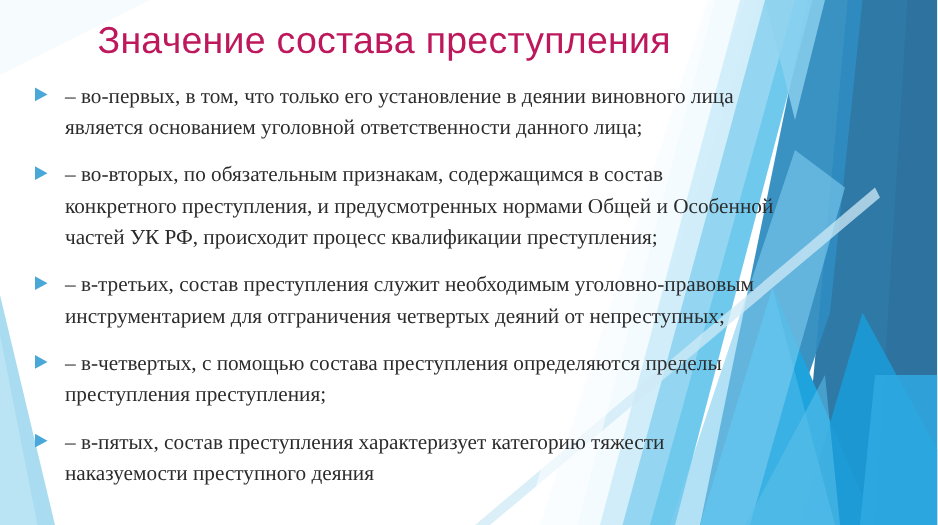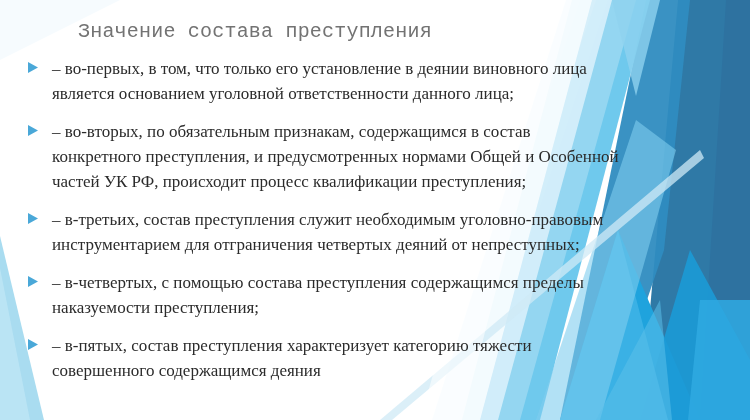--- a/index.html
+++ b/index.html
@@ -30,34 +30,34 @@
   #title-bar {
     position: absolute;
     left: 78px;
     top: 8px;
     width: 560px;
     height: 48px;
     display: flex;
     align-items: center;
   }
   #slide-title {
-    font-family: Liberation Mono, monospace;
-    font-size: 20px;
+    font-family: Liberation Sans, sans-serif;
+    font-size: 30px;
     font-weight: 400;
     letter-spacing: 0.2px;
-    color: #737373;
+    color: #be185d;
     white-space: nowrap;
     line-height: 1.1;
   }
 
   
   #bullet-list {
     position: absolute;
     left: 26px;
-    top: 56px;
+    top: 64px;
     width: 596px;
   }
   .bullet-item {
     position: relative;
     display: flex;
     align-items: flex-start;
     margin-bottom: 13px;
   }
   .bullet-marker {
     flex: 0 0 auto;
@@ -146,26 +146,26 @@
       </span>
       <span class="bullet-text">– в-третьих, состав преступления служит необходимым уголовно-правовым инструментарием для отграничения четвертых деяний от непреступных;</span>
     </div>
 
     <div class="bullet-item">
       <span class="bullet-marker">
         <svg width="13" height="13" viewBox="0 0 13 13" aria-hidden="true">
           <polygon points="2,1 12,6.5 2,12" fill="#4aa8d8"></polygon>
         </svg>
       </span>
-      <span class="bullet-text">– в-четвертых, с помощью состава преступления содержащимся пределы наказуемости преступления;</span>
+      <span class="bullet-text">– в-четвертых, с помощью состава преступления определяются пределы преступления преступления;</span>
     </div>
 
     <div class="bullet-item">
       <span class="bullet-marker">
         <svg width="13" height="13" viewBox="0 0 13 13" aria-hidden="true">
           <polygon points="2,1 12,6.5 2,12" fill="#4aa8d8"></polygon>
         </svg>
       </span>
-      <span class="bullet-text">– в-пятых, состав преступления характеризует категорию тяжести совершенного содержащимся деяния</span>
+      <span class="bullet-text">– в-пятых, состав преступления характеризует категорию тяжести наказуемости преступного деяния</span>
     </div>
 
   </div>
 </div>
 
 </body></html>

